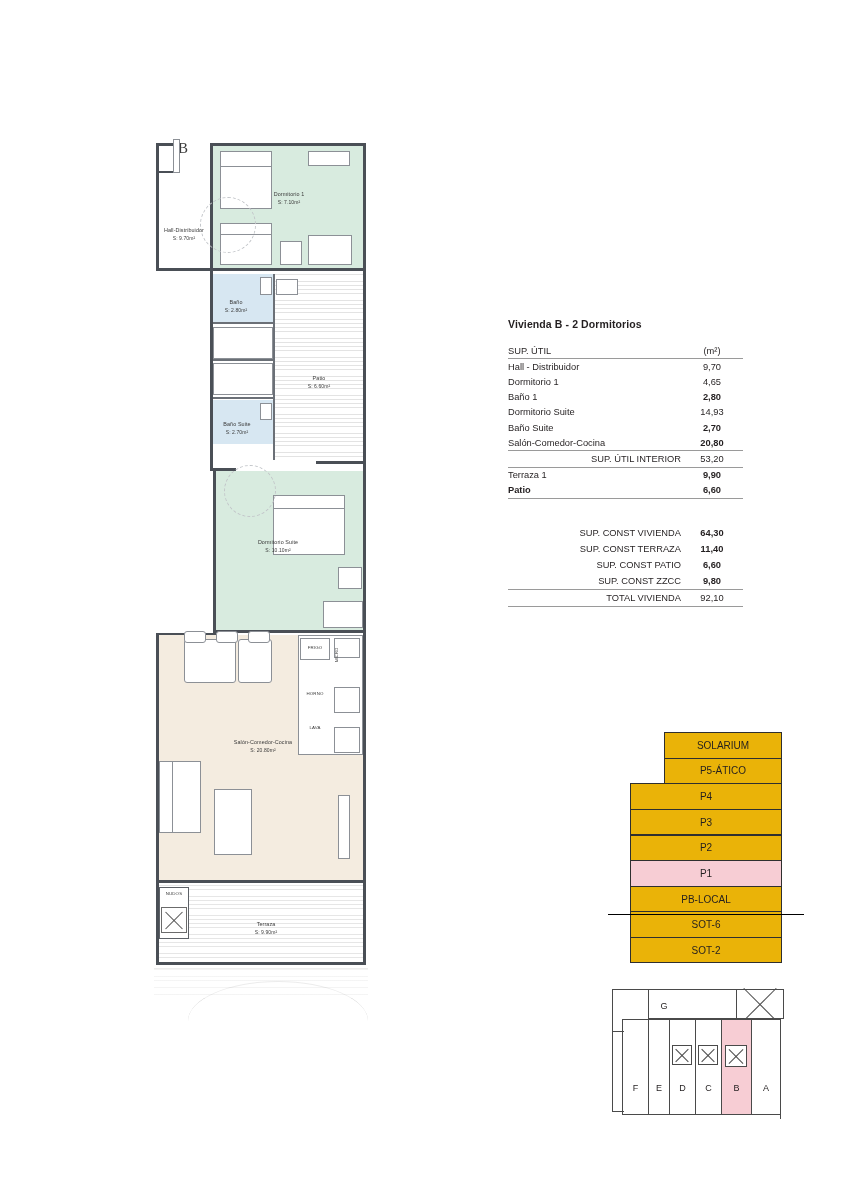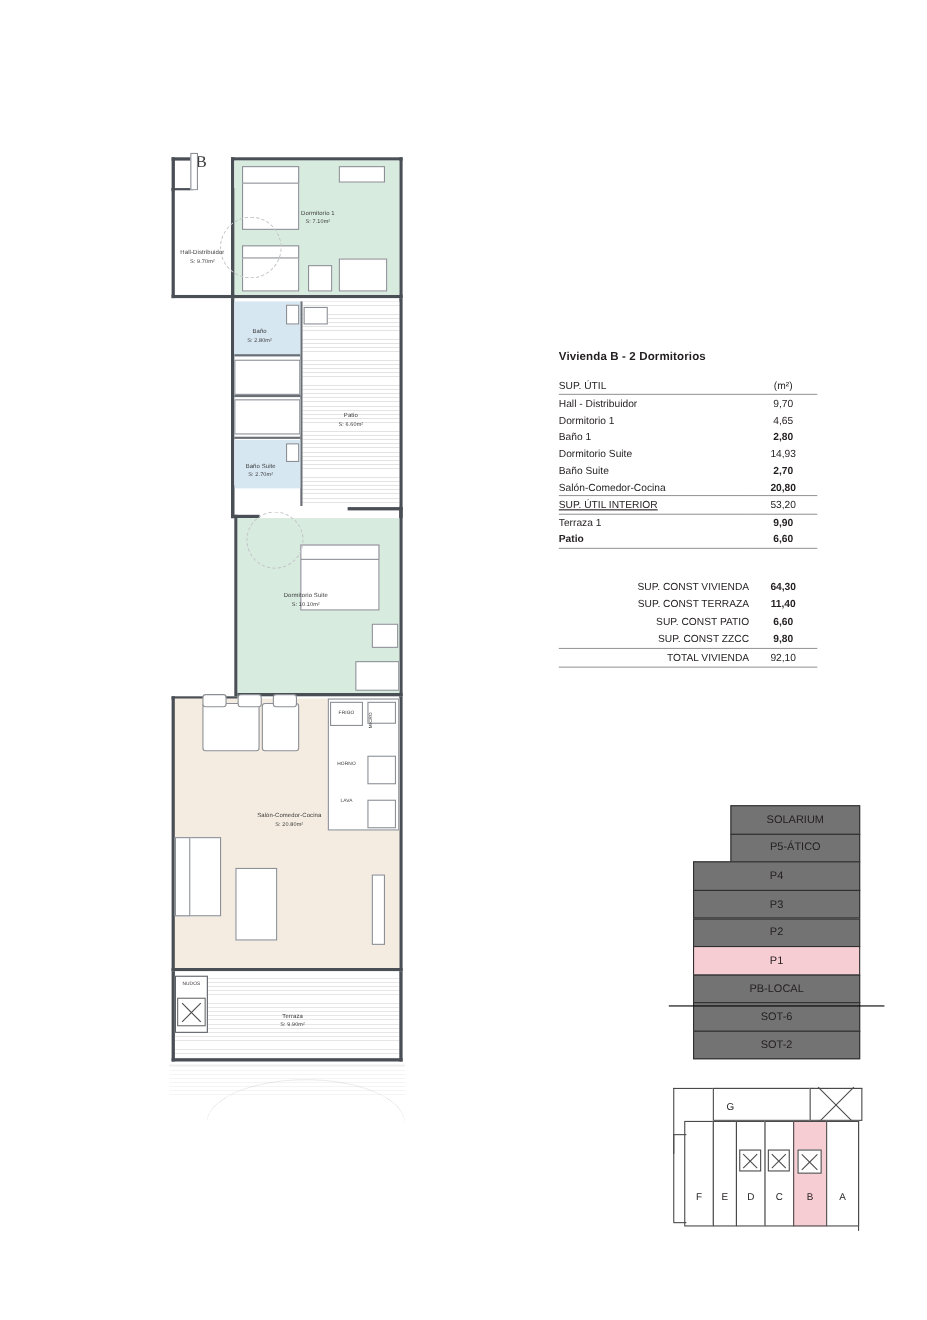--- a/index.html
+++ b/index.html
@@ -68,34 +68,34 @@
   #panel { position:absolute; left:508px; top:318px; width:260px; }
   #panel h1 {
     font-size:10.5px; font-weight:bold; margin:0 0 13px 0; letter-spacing:.1px;
   }
   .tbl { width:235px; border-collapse:collapse; font-size:9.3px; }
   .tbl td { padding:2.6px 0 2.6px 0; vertical-align:bottom; }
   .tbl td.val { text-align:center; width:62px; }
   .rule-bot td { border-bottom:0.8px solid #9a9a9a; }
   .hdr td { font-size:9.3px; }
   .b { font-weight:bold; }
-  .indent-r { text-align:left; padding-right:6px;text-decoration:underline; }
+  .indent-r { text-align:right; padding-right:6px; }
 
   #totals { margin-top:26px; }
   #totals .tbl td { padding:3px 0; }
   #totals .lbl { text-align:right; padding-right:10px;margin-top:40px; }
 
   
   #stack { position:absolute; left:630px; top:733px; width:152px; }
   .floor {
     border:0.9px solid #2f2f2f;
     height:26.5px;
     display:flex; align-items:center; justify-content:center;
     font-size:10px;
-    background:#737373;
+    background:#eab308;
     margin-top:-0.9px;
     position:relative;
   }
   .floor.narrow { width:118px; margin-left:34px; }
   .floor.wide { width:152px; margin-left:0; }
   .floor.hl { background:#f7cdd4; }
   #ground-line {
     position:absolute; left:-22px; top:180.5px; width:196px;
     border-top:1.4px solid #000;
   }

